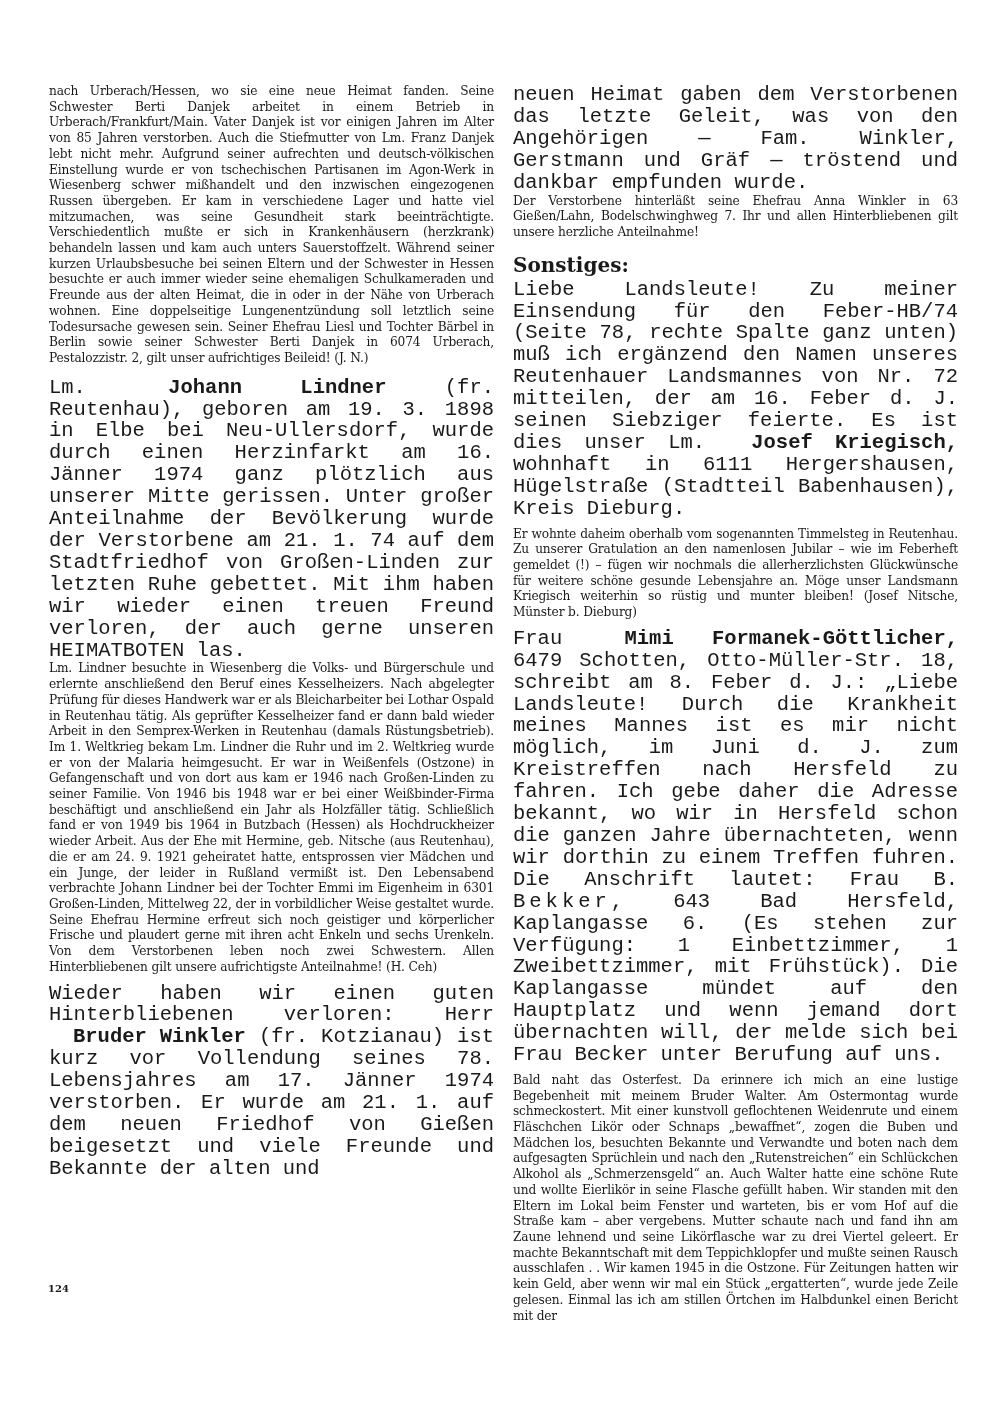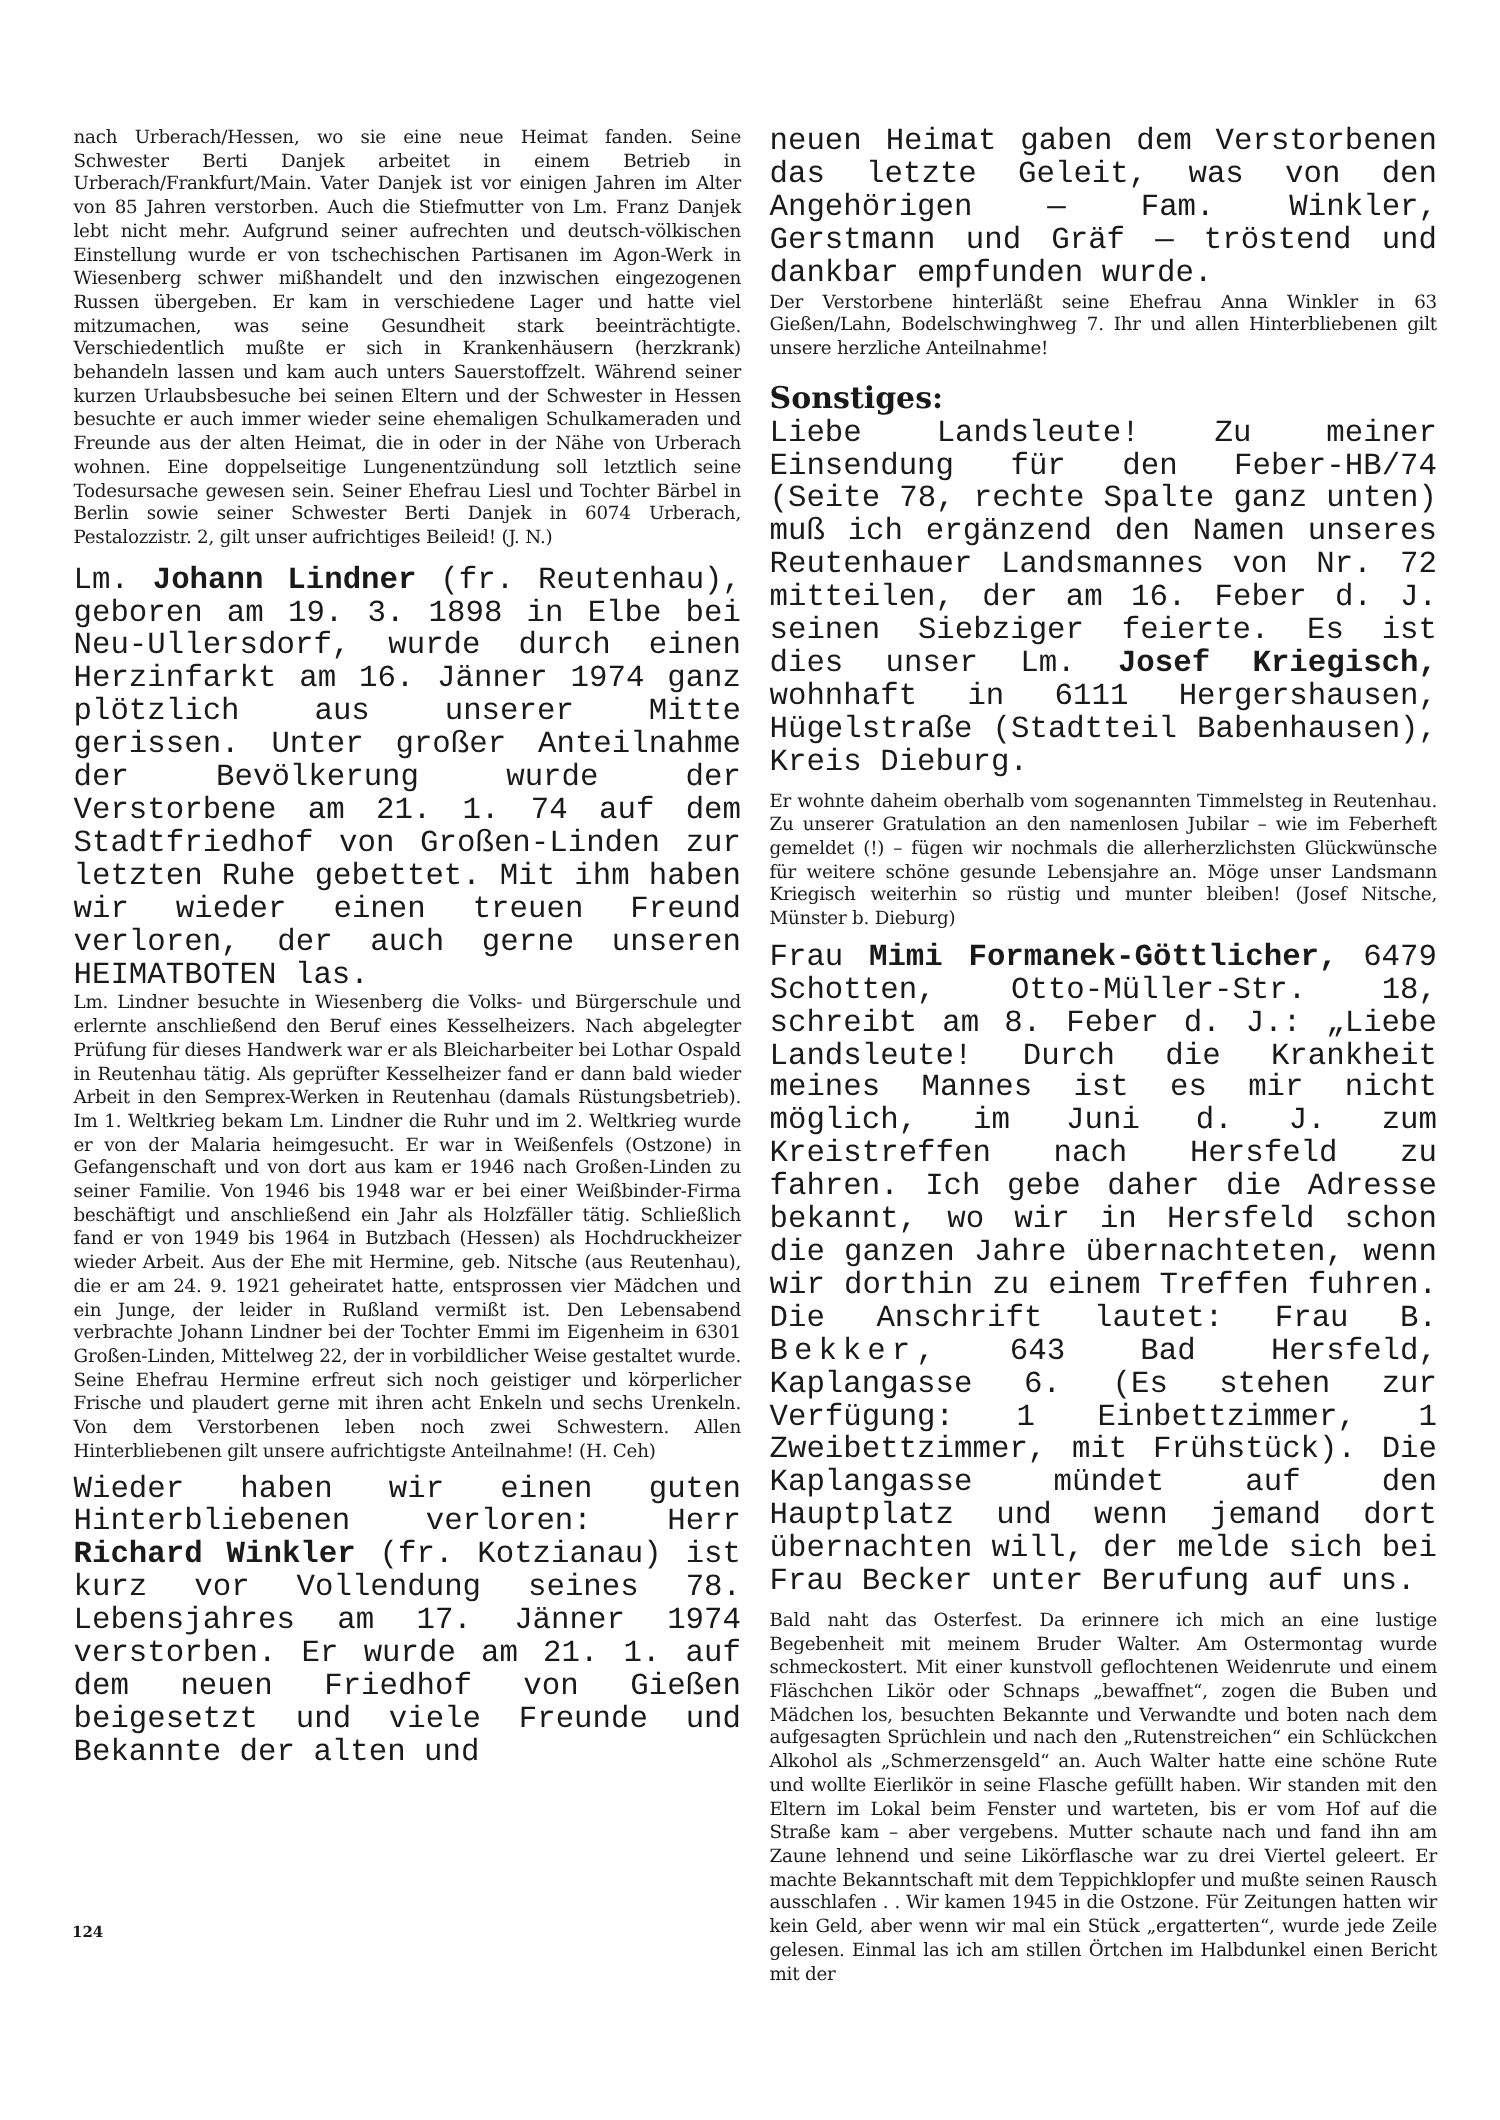--- a/index.html
+++ b/index.html
@@ -24,21 +24,21 @@
   .mt-s { margin-top: 7px; }
   .mt-m { margin-top: 10px; }
   .heading {
     font-family: "DejaVu Serif", serif;
     font-weight: bold;
     font-size: 20px;
     line-height: 20px;
     margin-top: 14px;
     margin-bottom: 4px;
   }
-  b { font-weight: bold; }
+  b { font-weight: bold; margin-left: 24px; }
   .spaced { letter-spacing: 4px; }
   .page-number {
     position: absolute;
     left: 38px;
     top: 1283px;
     font-family: "DejaVu Serif", serif;
     font-weight: bold;
     font-size: 10px;
     margin-left: 10px;
   }
@@ -48,21 +48,21 @@
 
 <div class="page">
 
   <div class="col col-left">
     <p class="small">nach Urberach/Hessen, wo sie eine neue Heimat fanden. Seine Schwester Berti Danjek arbeitet in einem Betrieb in Urberach/Frankfurt/Main. Vater Danjek ist vor einigen Jahren im Alter von 85 Jahren verstorben. Auch die Stiefmutter von Lm. Franz Danjek lebt nicht mehr. Aufgrund seiner aufrechten und deutsch-völkischen Einstellung wurde er von tschechischen Partisanen im Agon-Werk in Wiesenberg schwer mißhandelt und den inzwischen eingezogenen Russen übergeben. Er kam in verschiedene Lager und hatte viel mitzumachen, was seine Gesundheit stark beeinträchtigte. Verschiedentlich mußte er sich in Krankenhäusern (herzkrank) behandeln lassen und kam auch unters Sauerstoffzelt. Während seiner kurzen Urlaubsbesuche bei seinen Eltern und der Schwester in Hessen besuchte er auch immer wieder seine ehemaligen Schulkameraden und Freunde aus der alten Heimat, die in oder in der Nähe von Urberach wohnen. Eine doppelseitige Lungenentzündung soll letztlich seine Todesursache gewesen sein. Seiner Ehefrau Liesl und Tochter Bärbel in Berlin sowie seiner Schwester Berti Danjek in 6074 Urberach, Pestalozzistr. 2, gilt unser aufrichtiges Beileid! (J. N.)</p>
 
     <p class="large mt-m"><span>Lm. </span><b>Johann Lindner</b><span> (fr. Reutenhau), geboren am 19. 3. 1898 in Elbe bei Neu-Ullersdorf, wurde durch einen Herzinfarkt am 16. Jänner 1974 ganz plötzlich aus unserer Mitte gerissen. Unter großer Anteilnahme der Bevölkerung wurde der Verstorbene am 21. 1. 74 auf dem Stadtfriedhof von Großen-Linden zur letzten Ruhe gebettet. Mit ihm haben wir wieder einen treuen Freund verloren, der auch gerne unseren HEIMATBOTEN las.</span></p>
 
     <p class="small">Lm. Lindner besuchte in Wiesenberg die Volks- und Bürgerschule und erlernte anschließend den Beruf eines Kesselheizers. Nach abgelegter Prüfung für dieses Handwerk war er als Bleicharbeiter bei Lothar Ospald in Reutenhau tätig. Als geprüfter Kesselheizer fand er dann bald wieder Arbeit in den Semprex-Werken in Reutenhau (damals Rüstungsbetrieb). Im 1. Weltkrieg bekam Lm. Lindner die Ruhr und im 2. Weltkrieg wurde er von der Malaria heimgesucht. Er war in Weißenfels (Ostzone) in Gefangenschaft und von dort aus kam er 1946 nach Großen-Linden zu seiner Familie. Von 1946 bis 1948 war er bei einer Weißbinder-Firma beschäftigt und anschließend ein Jahr als Holzfäller tätig. Schließlich fand er von 1949 bis 1964 in Butzbach (Hessen) als Hochdruckheizer wieder Arbeit. Aus der Ehe mit Hermine, geb. Nitsche (aus Reutenhau), die er am 24. 9. 1921 geheiratet hatte, entsprossen vier Mädchen und ein Junge, der leider in Rußland vermißt ist. Den Lebensabend verbrachte Johann Lindner bei der Tochter Emmi im Eigenheim in 6301 Großen-Linden, Mittelweg 22, der in vorbildlicher Weise gestaltet wurde. Seine Ehefrau Hermine erfreut sich noch geistiger und körperlicher Frische und plaudert gerne mit ihren acht Enkeln und sechs Urenkeln. Von dem Verstorbenen leben noch zwei Schwestern. Allen Hinterbliebenen gilt unsere aufrichtigste Anteilnahme! (H. Ceh)</p>
 
-    <p class="large mt-s"><span>Wieder haben wir einen guten Hinterbliebenen verloren: Herr </span><b>Richard Winkler</b><span> (fr. Kotzianau) ist kurz vor Vollendung seines 78. Lebensjahres am 17. Jänner 1974 verstorben. Er wurde am 21. 1. auf dem neuen Friedhof von Gießen beigesetzt und viele Freunde und Bekannte der alten und</span></p>
+    <p class="large mt-s"><span>Wieder haben wir einen guten Hinterbliebenen verloren: Herr </span><b>Bruder Winkler</b><span> (fr. Kotzianau) ist kurz vor Vollendung seines 78. Lebensjahres am 17. Jänner 1974 verstorben. Er wurde am 21. 1. auf dem neuen Friedhof von Gießen beigesetzt und viele Freunde und Bekannte der alten und</span></p>
   </div>
 
   <div class="col col-right">
     <p class="large">neuen Heimat gaben dem Verstorbenen das letzte Geleit, was von den Angehörigen — Fam. Winkler, Gerstmann und Gräf — tröstend und dankbar empfunden wurde.</p>
 
     <p class="small">Der Verstorbene hinterläßt seine Ehefrau Anna Winkler in 63 Gießen/Lahn, Bodelschwinghweg 7. Ihr und allen Hinterbliebenen gilt unsere herzliche Anteilnahme!</p>
 
     <div class="heading">Sonstiges:</div>
 
     <p class="large"><span>Liebe Landsleute! Zu meiner Einsendung für den Feber-HB/74 (Seite 78, rechte Spalte ganz unten) muß ich ergänzend den Namen unseres Reutenhauer Landsmannes von Nr. 72 mitteilen, der am 16. Feber d. J. seinen Siebziger feierte. Es ist dies unser Lm. </span><b>Josef Kriegisch,</b><span> wohnhaft in 6111 Hergershausen, Hügelstraße (Stadtteil Babenhausen), Kreis Dieburg.</span></p>

